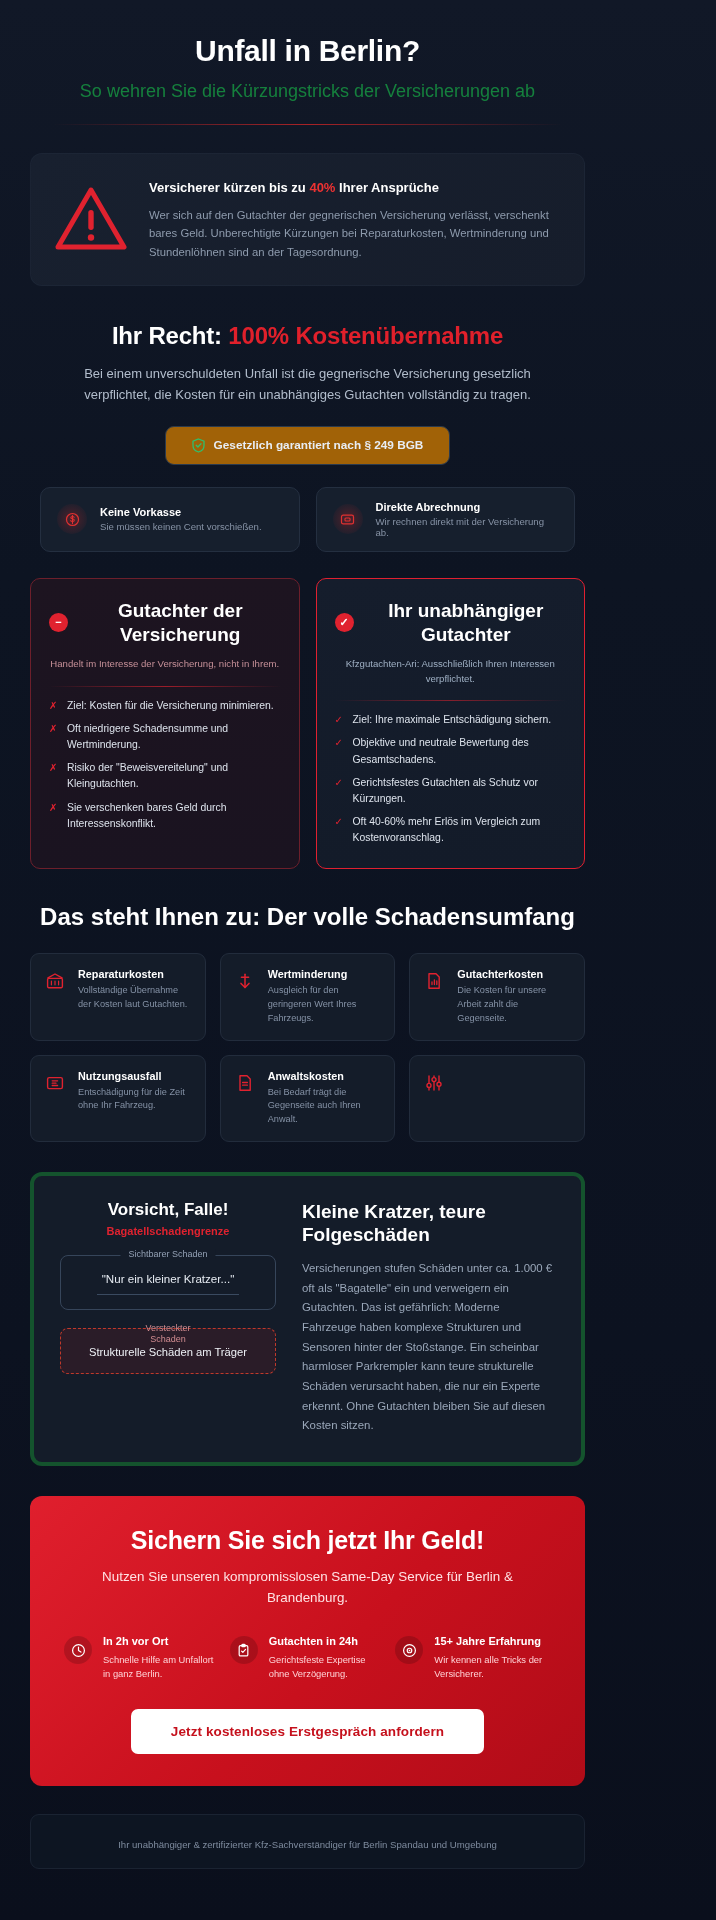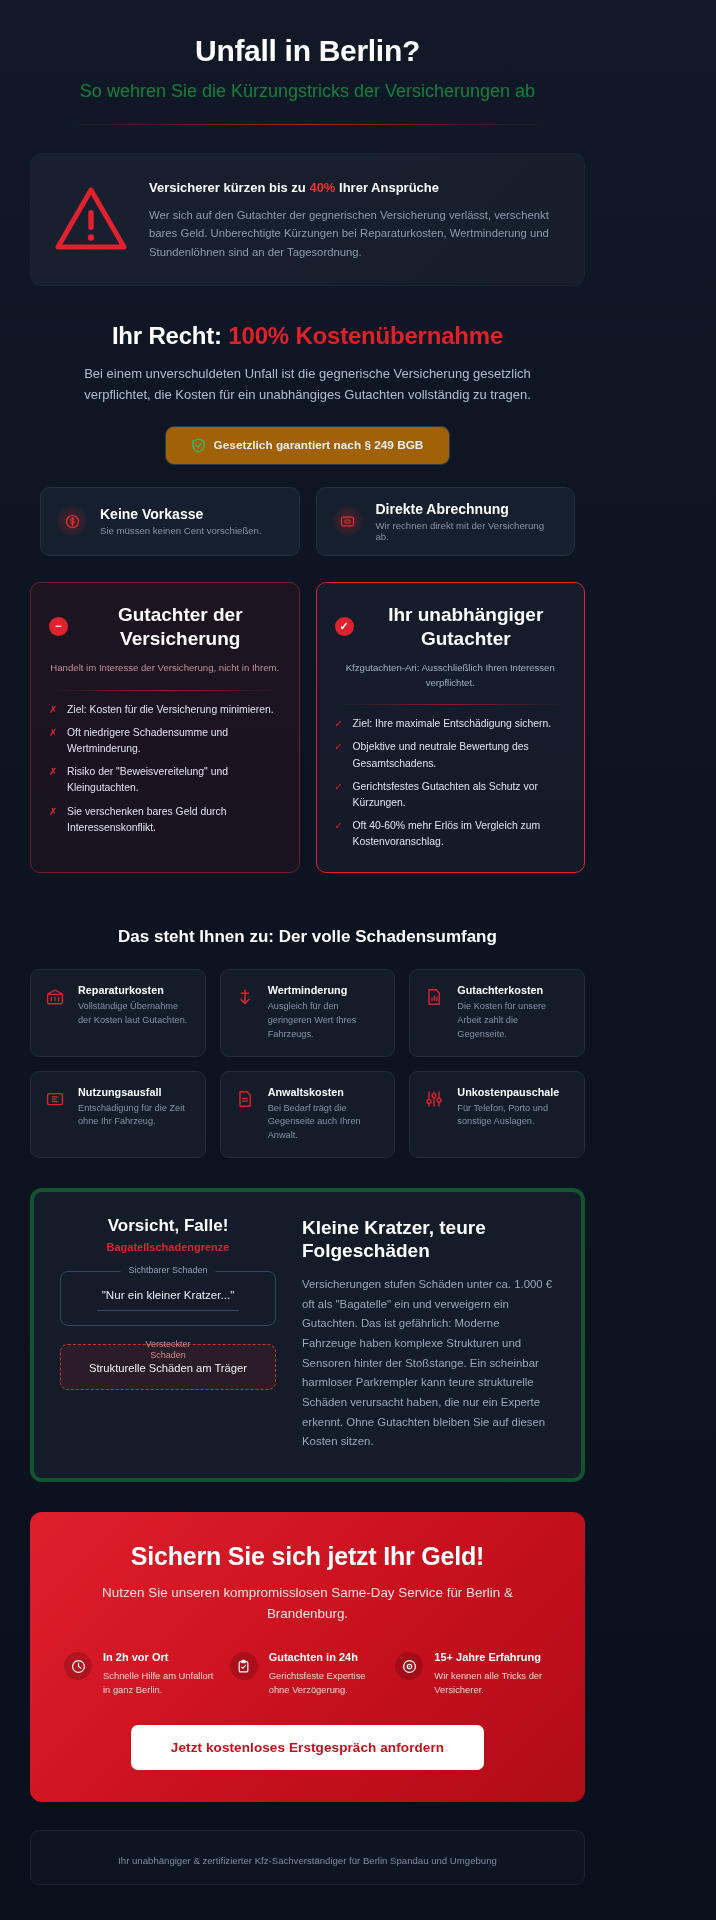--- a/index.html
+++ b/index.html
@@ -72,21 +72,21 @@
   .mini {
     flex: 1 1 0; display: flex; align-items: center; gap: 13px;
     background: #161f2d; border: 1px solid #242f40; border-radius: 10px;
     padding: 13px 16px;
   }
   .mini .ic {
     flex: 0 0 30px; height: 30px; border-radius: 50%;
     background: radial-gradient(circle, rgba(220,38,38,.30) 0%, rgba(220,38,38,.06) 70%);
     display: flex; align-items: center; justify-content: center; color: #e03131;
   }
-  .mini .t { font-size: 14px; font-weight: 700; color: #fff; }
+  .mini .t { font-size: 11px; font-weight: 700; color: #fff; }
   .mini .d { margin-top: 3px; font-size: 9.6px; color: #8793a6; }
 
   
   .cmp { display: flex; gap: 16px; padding: 26px 30px 0; align-items: stretch; }
   .col {
     flex: 1 1 0; border-radius: 10px; padding: 20px 18px 22px;
     display: flex; flex-direction: column;
   }
   .col.bad {
     background: linear-gradient(180deg, #1d1420 0%, #1a1320 100%);
@@ -117,21 +117,21 @@
   .col ul { list-style: none; }
   .col li {
     display: flex; gap: 9px; padding: 7px 0 0;
     font-size: 10.4px; line-height: 1.55; color: #dde3ec;
   }
   .col li .m { flex: 0 0 9px; color: #e0222f; font-size: 10px; line-height: 1.6; }
   .col.good li .m { color: #e0222f; }
 
   
   .ent { padding: 34px 30px 0; }
-  .ent h2 { text-align: center; font-size: 17px; font-weight: 700; color: #fff; margin-top: 20px; }
+  .ent h2 { text-align: center; font-size: 24px; font-weight: 700; color: #fff; }
   .grid { margin-top: 22px; display: grid; grid-template-columns: repeat(3, 1fr); gap: 14px; }
   .gcard {
     background: #141c29; border: 1px solid #222c3c; border-radius: 9px;
     padding: 14px 14px; display: flex; gap: 11px; align-items: flex-start;
     min-height: 74px;
   }
   .gcard .gic { flex: 0 0 22px; color: #e0222f; padding-top: 3px; }
   .gcard .gt { font-size: 10.8px; font-weight: 700; color: #fff; }
   .gcard .gd { margin-top: 4px; font-size: 9.2px; line-height: 1.5; color: #8592a6; }
 
@@ -401,24 +401,20 @@
       </div>
 
       <div class="gcard">
         <div class="gic">
           <svg width="20" height="20" viewBox="0 0 20 20" fill="none">
             <path d="M5 3v14M10 3v14M15 3v14" stroke="#e0222f" stroke-width="1.4" stroke-linecap="round"></path>
             <circle cx="5" cy="12.4" r="2" stroke="#e0222f" stroke-width="1.4" fill="#141c29"></circle>
             <circle cx="10" cy="6.6" r="2" stroke="#e0222f" stroke-width="1.4" fill="#141c29"></circle>
             <circle cx="15" cy="11.2" r="2" stroke="#e0222f" stroke-width="1.4" fill="#141c29"></circle>
           </svg>
-        </div>
-        <div>
-          <div class="gt">Unkostenpauschale</div>
-          <div class="gd">Für Telefon, Porto und sonstige Auslagen.</div>
         </div>
       </div>
 
     </div>
   </section>
 
   <section class="trap-wrap">
     <div class="trap">
       <div class="left">
         <h3>Vorsicht, Falle!</h3>

